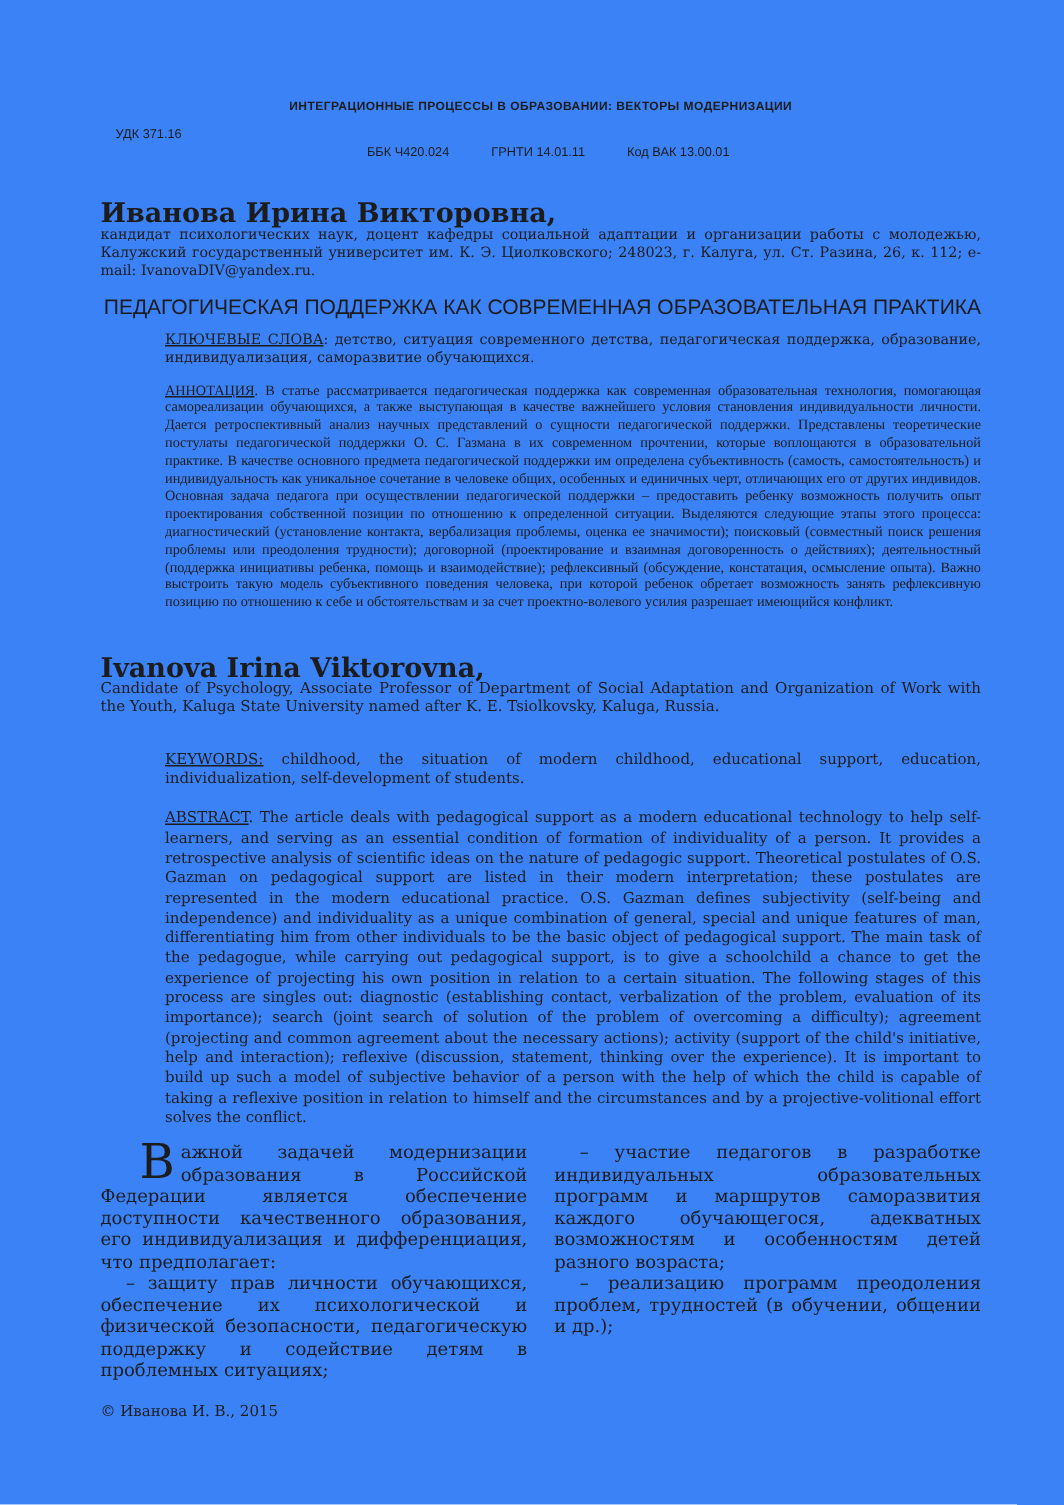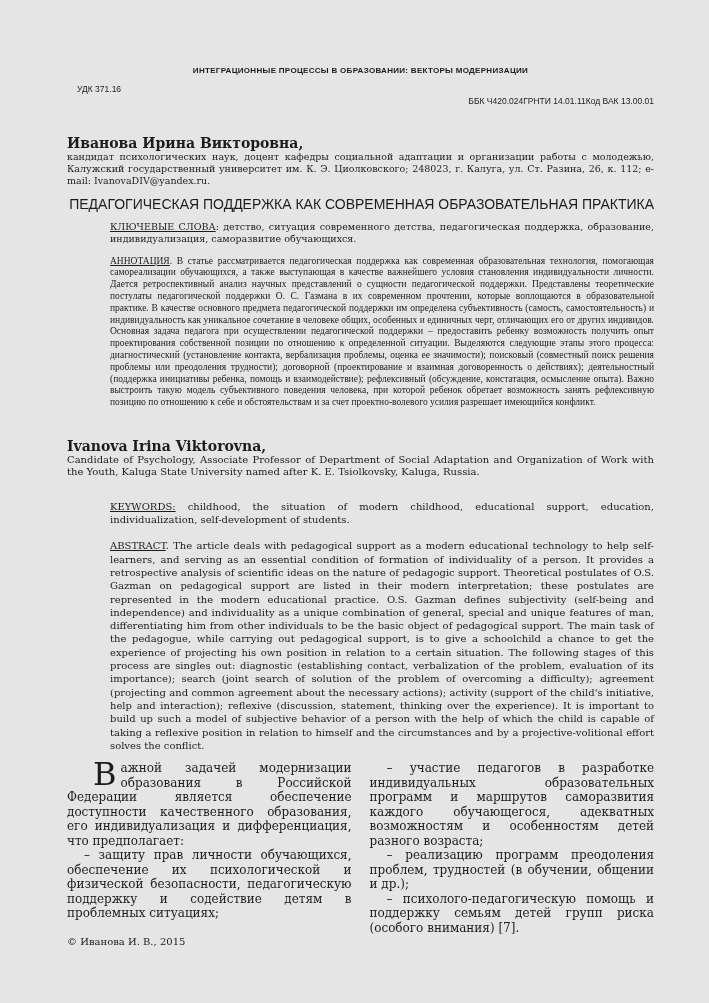--- a/index.html
+++ b/index.html
@@ -2,37 +2,37 @@
 <html lang="ru"><head>
 <meta charset="utf-8">
 <style>
   * { margin: 0; padding: 0; box-sizing: border-box; }
   html, body { background: #ffffff; }
   .page {
     position: relative;
     width: 709px;
     height: 1003px;
     margin: 0 auto;
-    background: #e5e5e5;
+    background: #3b82f6;
     color: #1c1c1c;
     padding: 66px 55px 0 67px;
     font-family: "DejaVu Serif", serif;
     overflow: hidden;
   }
   .running-head {
     font-family: "Liberation Sans", sans-serif;
     font-weight: bold;
     font-size: 8px;
     letter-spacing: 0.3px;
     text-align: center;
     margin-bottom: 9px;
   }
   .codes { font-family: "Liberation Sans", sans-serif; font-size: 8.5px; margin-left: 10px; }
-  .codes-row { display: flex; justify-content: flex-end; margin-top: 2px; margin-bottom: 10px; }
-  .author-name { font-size: 14px; font-weight: bold; line-height: 14px; margin-top: 30px; }
+  .codes-row { display: flex; justify-content: center; margin-top: 2px; margin-bottom: 10px; gap: 28px; }
+  .author-name { font-size: 18px; font-weight: bold; line-height: 14px; margin-top: 30px; }
   .affiliation {
     font-size: 9.5px; line-height: 12px; text-align: justify; margin-top: 1px;
   }
   .title {
     font-family: "Liberation Sans", sans-serif;
     font-weight: normal;
     font-size: 14px;
     text-align: right;
     margin: 9px 0 9px 0;
   }
@@ -100,17 +100,16 @@
 
   <div class="columns">
     <div class="col">
       <p class="opening"><span class="dropcap">В</span><span>ажной задачей модернизации образования в Российской Федерации является обеспечение доступности качественного образования, его индивидуализация и дифференциация, что предполагает:</span></p>
       <p>– защиту прав личности обучающихся, обеспечение их психологической и физической безопасности, педагогическую поддержку и содействие детям в проблемных ситуациях;</p>
       <p class="copyright">© Иванова И. В., 2015</p>
     </div>
     <div class="col">
       <p>– участие педагогов в разработке индивидуальных образовательных программ и маршрутов саморазвития каждого обучающегося, адекватных возможностям и особенностям детей разного возраста;</p>
       <p>– реализацию программ преодоления проблем, трудностей (в обучении, общении и др.);</p>
-      <p>– психолого-педагогическую помощь и поддержку семьям детей групп риска (особого внимания) [7].</p>
     </div>
   </div>
 
 </div>
 
 </body></html>

